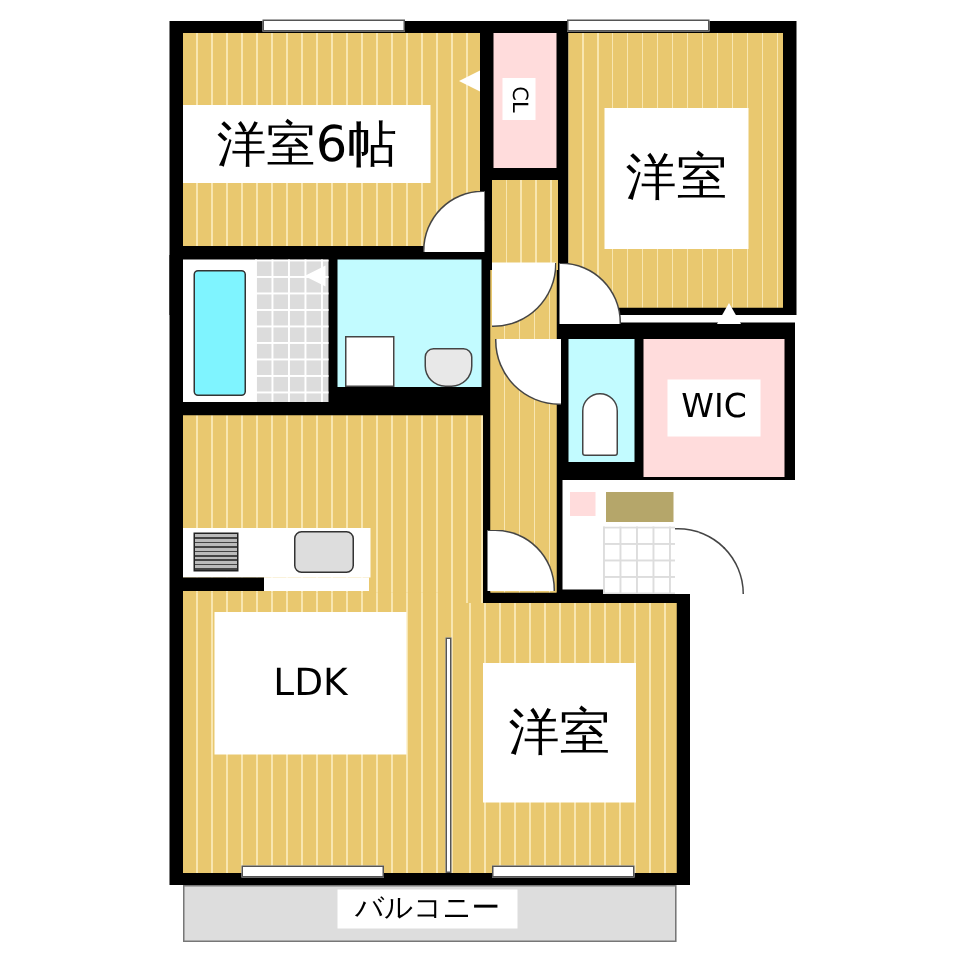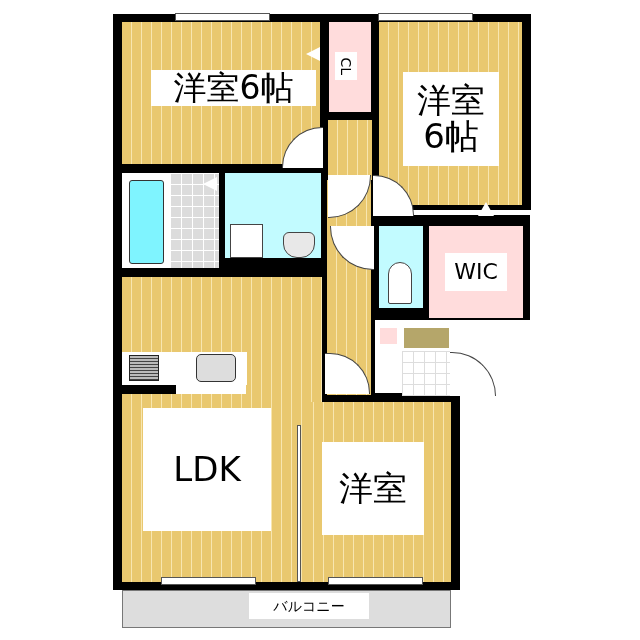--- a/index.html
+++ b/index.html
@@ -17,37 +17,36 @@
 </style>
 </head>
 <body>
 
 <div class="abs wall" style="left:113px;top:14px;width:418px;height:196px;"></div>
 <div class="abs wall" style="left:113px;top:170px;width:262px;height:420px;"></div>
 <div class="abs wall" style="left:295px;top:393px;width:165px;height:197px;"></div>
 <div class="abs wall" style="left:370px;top:215px;width:160px;height:105px;"></div>
 
 <div class="abs floor" style="left:122px;top:22px;width:198px;height:142px;"></div>
-<div class="abs label" style="left:151px;top:70px;width:165px;height:36px;font-size:33px;justify-content:center;">
+<div class="abs label" style="left:122px;top:70px;width:165px;height:52px;font-size:33px;justify-content:center;">
   <span>洋室6帖</span>
 </div>
 <div class="abs window" style="left:175px;top:13px;width:95px;height:8px;"></div>
 
 <div class="abs pink" style="left:329px;top:22px;width:42px;height:90px;"></div>
 <div class="abs label" style="left:335px;top:52px;width:22px;height:28px;font-size:14px;background:#fff;">
   <span style="transform:rotate(90deg);display:inline-block;">CL</span>
 </div>
 <div class="abs" style="left:306px;top:47px;width:0;height:0;border-top:7px solid transparent;border-bottom:7px solid transparent;border-right:14px solid #fff;"></div>
 
 <div class="abs floor" style="left:328px;top:120px;width:44px;height:60px;"></div>
 
 <div class="abs floor" style="left:379px;top:22px;width:143px;height:183px;"></div>
 <div class="abs label" style="left:403px;top:72px;width:96px;height:94px;font-size:34px;">
   <span>洋室</span>
-  <span>6帖</span>
 </div>
 <div class="abs window" style="left:378px;top:13px;width:95px;height:8px;"></div>
 <div class="abs" style="left:478px;top:202px;width:0;height:0;border-left:8px solid transparent;border-right:8px solid transparent;border-bottom:14px solid #fff;"></div>
 
 <div class="abs" style="left:122px;top:173px;width:48px;height:95px;background:#fff;"></div>
 <div class="abs" style="left:129px;top:180px;width:35px;height:84px;background:#7ff4ff;border:1px solid #333;border-radius:3px;"></div>
 <div class="abs tile" style="left:170px;top:173px;width:49px;height:95px;"></div>
 <div class="abs" style="left:203px;top:177px;width:0;height:0;border-top:7px solid transparent;border-bottom:7px solid transparent;border-right:14px solid #fff;"></div>
 
 <div class="abs wet" style="left:225px;top:173px;width:96px;height:85px;"></div>
@@ -74,28 +73,28 @@
 <div class="abs tile-white" style="left:402px;top:351px;width:48px;height:45px;"></div>
 <div class="door" style="left:450px;top:352px;width:45px;height:43px;border-radius:0 45px 0 0;border-left:none;border-bottom:none;"></div>
 
 <div class="abs floor" style="left:122px;top:277px;width:200px;height:305px;"></div>
 <div class="abs floor" style="left:122px;top:395px;width:175px;height:187px;"></div>
 <div class="abs" style="left:122px;top:352px;width:125px;height:33px;background:#fff;"></div>
 <div class="abs" style="left:129px;top:355px;width:30px;height:26px;background:repeating-linear-gradient(0deg,#444 0,#444 1px,#bbb 1px,#bbb 3px);border:1px solid #222;"></div>
 <div class="abs" style="left:196px;top:354px;width:40px;height:28px;background:#ddd;border:1px solid #333;border-radius:5px;"></div>
 <div class="abs wall" style="left:122px;top:385px;width:54px;height:9px;"></div>
 <div class="abs" style="left:176px;top:385px;width:70px;height:9px;background:#fff;"></div>
-<div class="abs label" style="left:143px;top:408px;width:128px;height:123px;font-size:34px;">
+<div class="abs label" style="left:143px;top:408px;width:128px;height:95px;font-size:25px;">
   <span>LDK</span>
 </div>
 <div class="abs window" style="left:161px;top:577px;width:95px;height:8px;"></div>
 
 <div class="abs floor" style="left:304px;top:402px;width:147px;height:180px;"></div>
 <div class="abs" style="left:297px;top:425px;width:4px;height:157px;background:#fff;border:1px solid #555;"></div>
 <div class="abs label" style="left:322px;top:442px;width:102px;height:93px;font-size:34px;">
   <span>洋室</span>
 </div>
 <div class="abs window" style="left:328px;top:577px;width:95px;height:8px;"></div>
 
 <div class="abs" style="left:122px;top:590px;width:329px;height:38px;background:#dddddd;border:1px solid #777;"></div>
-<div class="abs label" style="left:225px;top:593px;width:120px;height:26px;font-size:14px;margin-left:24px;">
+<div class="abs label" style="left:225px;top:593px;width:120px;height:26px;font-size:19px;">
   <span>バルコニー</span>
 </div>
 
 </body></html>

